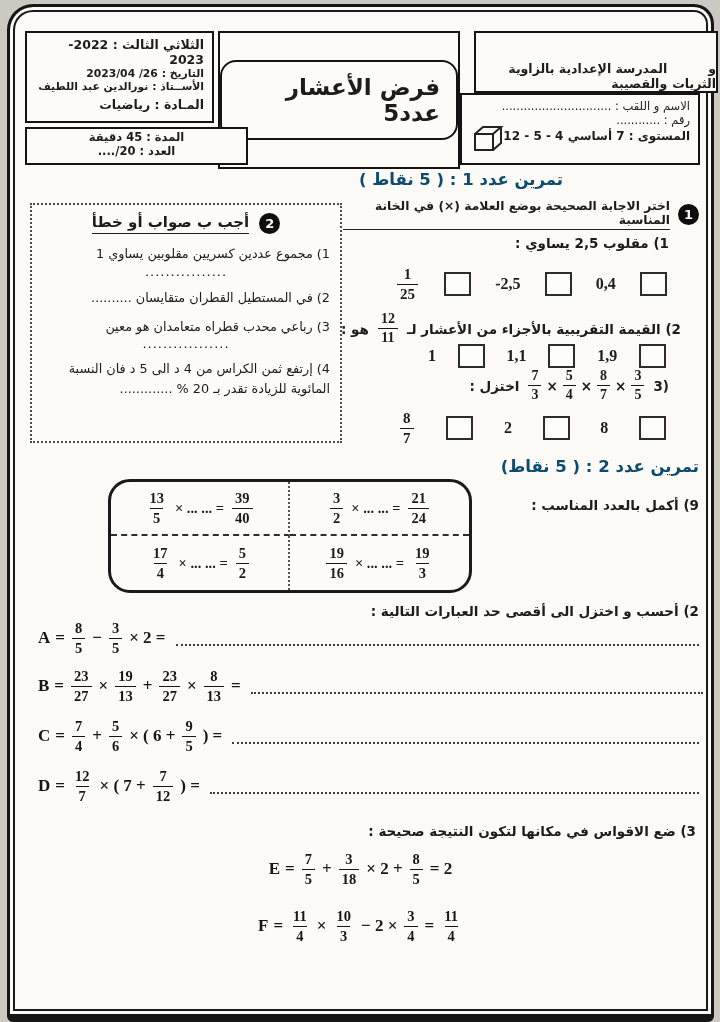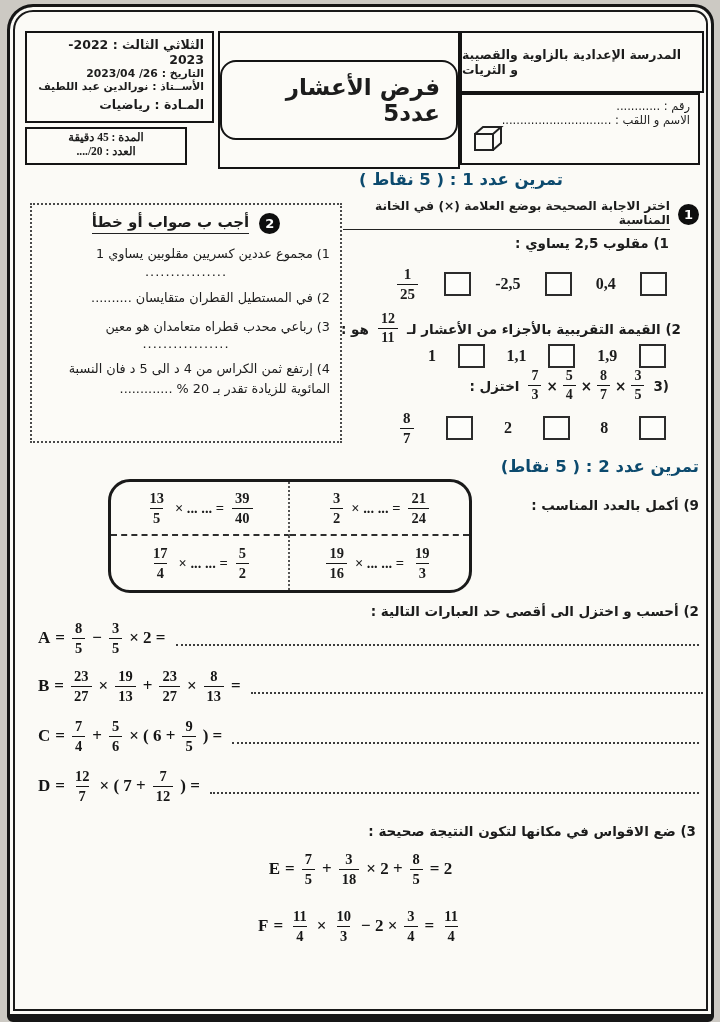--- a/index.html
+++ b/index.html
@@ -55,48 +55,49 @@
   .dotfill{flex:1;border-bottom:2.4px dotted #3c3c3c;height:13px;margin-left:5px;}
   .exc{left:0;right:0;justify-content:center;}
   .extitle{font-size:16.5px;font-weight:bold;color:#0c4a6e;}
   .qlabel{font-size:13.5px;font-weight:bold;}
 </style>
 </head>
 <body>
 
 <div class="paper">
 
-  <div class="abs box" style="left:450px;top:24px;width:240px;height:58px;display:flex;flex-direction:column;align-items:flex-start;justify-content:center;">
+  <div class="abs box" style="left:464px;top:24px;width:240px;height:58px;display:flex;flex-direction:row;align-items:flex-end;justify-content:center;">
     <div class="ar bold" style="font-size:12.5px;">المدرسة الإعدادية بالزاوية والقصيبة</div>
     <div class="ar bold" style="font-size:12.5px;">و الثريات</div>
   </div>
 
   <div class="abs box" style="left:450px;top:86px;width:240px;height:72px;padding:4px 8px;box-sizing:border-box;">
+    <div class="ar" style="font-size:11.5px;">الاسم و اللقب : ..............................</div>
     <div class="ar" style="font-size:11.5px;">رقم : ............</div>
-    <div class="ar" style="font-size:11.5px;">الاسم و اللقب : ..............................</div>
+    <div class="ar bold" style="font-size:12px;margin-top:2px;">المستوى :  7 أساسي 4 - 5 - 12</div>
     <span class="abs" style="left:8px;bottom:4px;">
       <svg width="40" height="32" viewBox="0 0 40 32">
         <path d="M5 11 L23 11 L23 27 L5 27 Z" fill="none" stroke="#222" stroke-width="2"></path>
         <path d="M5 11 L13 4 L31 4 L23 11 M31 4 L31 20 L23 27" fill="none" stroke="#222" stroke-width="2"></path>
       </svg>
     </span>
   </div>
 
   <div class="abs box" style="left:208px;top:24px;width:238px;height:134px;display:flex;align-items:center;justify-content:center;">
     <div class="ar bold" style="border:2.5px solid #141414;border-radius:16px;padding:12px 16px;font-size:23px;">فرض الأعشار عدد5</div>
   </div>
 
   <div class="abs box" style="left:15px;top:24px;width:189px;height:92px;padding:4px 8px;box-sizing:border-box;">
     <div class="ar bold" style="font-size:12.5px;">الثلاثي الثالث : 2022- 2023</div>
     <div class="ar bold" style="font-size:10.8px;">التاريخ : 26/ 2023/04</div>
     <div class="ar bold" style="font-size:10.8px;">الأســتاذ :  نورالدين عبد اللطيف</div>
     <div class="ar bold" style="font-size:12.5px;margin-top:4px;">المـادة :  رياضيات</div>
   </div>
 
-  <div class="abs box" style="left:15px;top:120px;width:162px;height:38px;padding:1px 8px;box-sizing:border-box;text-align:center;font-family:Liberation Serif, serif;">
+  <div class="abs box" style="left:15px;top:120px;width:223px;height:38px;padding:1px 8px;box-sizing:border-box;text-align:center;">
     <div class="ar bold" style="font-size:11.5px;">المدة : 45 دقيقة</div>
     <div class="ar bold" style="font-size:11.5px;">العدد :  20/....</div>
   </div>
 
   <div class="abs ar extitle" style="top:163px;right:148px;">تمرين عدد 1 : ( 5 نقاط )</div>
 
   <div class="abs" style="top:192px;right:12px;width:356px;display:flex;direction:rtl;align-items:center;gap:8px;">
     <span class="badge">1</span>
     <span class="ar bold uline" style="font-size:12.3px;">اختر الاجابة الصحيحة بوضع العلامة (×) في الخانة المناسبة</span>
   </div>

